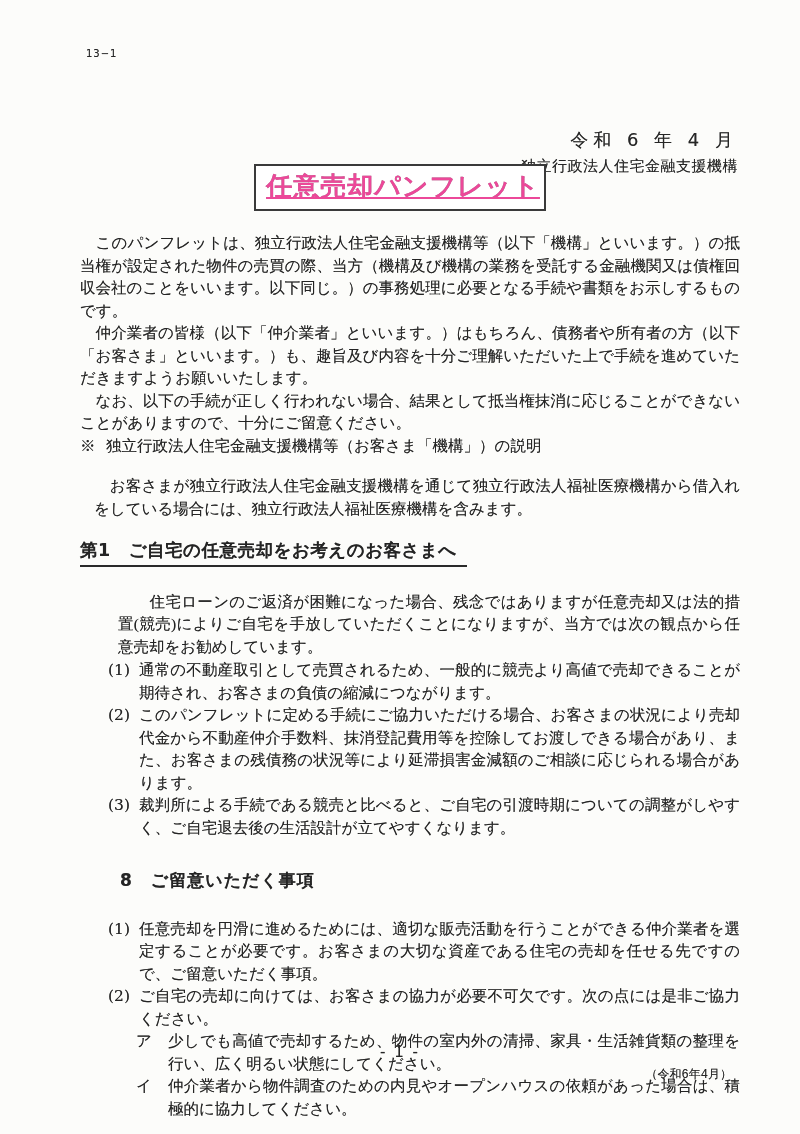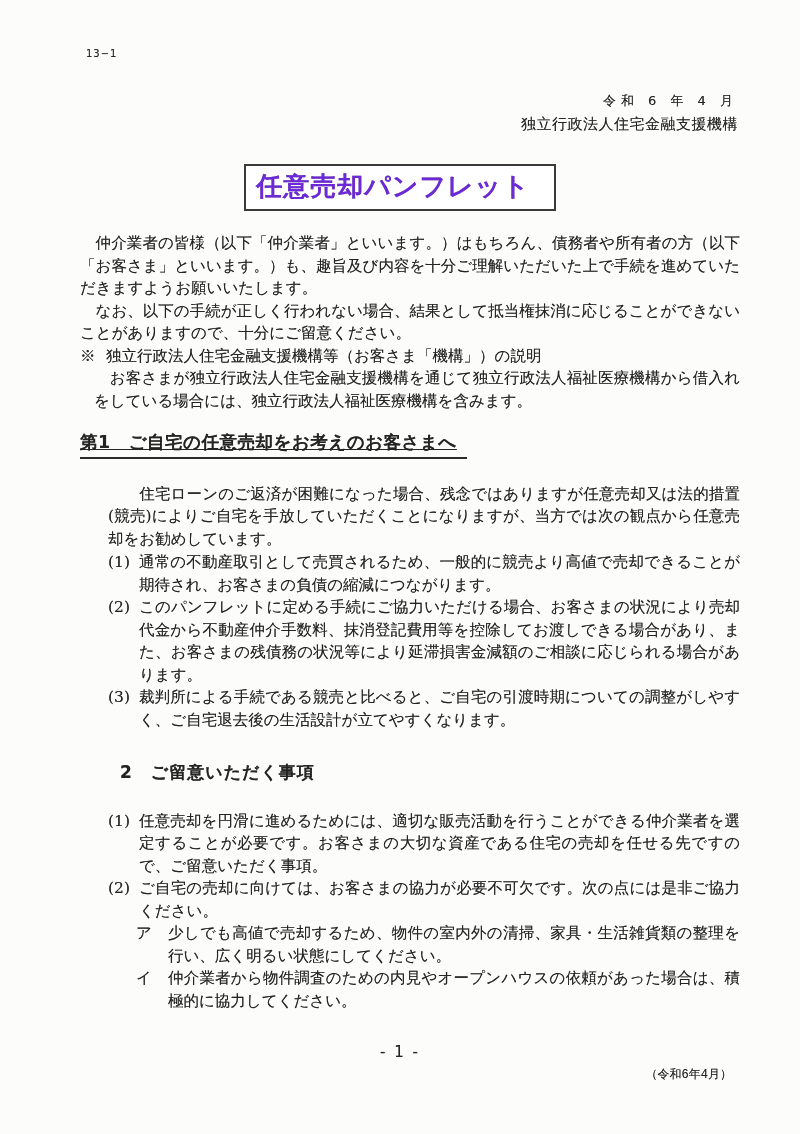--- a/index.html
+++ b/index.html
@@ -29,92 +29,93 @@
   }
 
   .header-right {
     position: absolute;
     top: 92px;
     right: 62px;
     text-align: right;
     font-family: "DejaVu Sans", "Liberation Sans", sans-serif;
   }
   .header-right .date-line {
-    font-size: 13px;
+    font-size: 18px;
     letter-spacing: 5px;
     margin-bottom: 5px;
+    margin-top: 36px;
   }
   .header-right .org-line {
     font-size: 15px;
     letter-spacing: 0.5px;
   }
 
   .title-wrap {
     position: absolute;
     top: 164px;
     left: 0;
     width: 100%;
     text-align: center;
   }
   .title-box {
     display: inline-block;
     border: 2px solid #3a3a3a;
     background: #fff;
-    padding: 3px 24px 5px 10px;
+    padding: 3px 4px 5px 10px;
     font-family: "DejaVu Sans", "Liberation Sans", sans-serif;
     font-weight: bold;
     font-size: 26px;
     letter-spacing: 1px;
-    color: #6d28d9;
+    color: #ec4899;
+    text-decoration: underline;
   }
 
   .body-flow {
     position: absolute;
     top: 232px;
     left: 80px;
     width: 660px;
     font-size: 15.5px;
     line-height: 22.5px;
     text-align: justify;
     color: #242424;
   }
   .para { margin: 0; }
 
   .note-row { display: flex; }
   .note-marker { flex: 0 0 26px; }
   .note-text  { flex: 1; }
-  .note-body  { margin-left: 14px; }
+  .note-body  { margin-left: 14px; margin-top: 18px; }
 
   .h-sec1 {
     margin-top: 19px;
     font-family: "DejaVu Sans", "Liberation Sans", sans-serif;
     font-weight: bold;
     font-size: 17.5px;
     letter-spacing: 0.5px;
   }
   .h-sec1 > span {
     display: inline-block;
     border-bottom: 2.5px solid #2a2a2a;
     padding-bottom: 3px;
     padding-right: 10px;
-    text-decoration: underline;
   }
 
   .h-sub {
     margin-top: 30px;
     margin-left: 40px;
     font-family: "DejaVu Sans", "Liberation Sans", sans-serif;
     font-weight: bold;
     font-size: 17px;
     letter-spacing: 1px;
   }
 
   .sec-body { margin-left: 28px; margin-top: 24px; }
 
-  .lead { margin: 0 0 1px 0; }
+  .lead { margin: 0 0 1px 10px; font-family: Liberation Serif, serif; }
 
   .num-item { display: flex; margin: 0; }
   .num-item .num  { flex: 0 0 31px; }
   .num-item .text { flex: 1; }
 
   .kana-item { display: flex; margin: 0 0 0 28px; }
   .kana-item .num  { flex: 0 0 32px; }
   .kana-item .text { flex: 1; }
 
   .sub2-list { margin-top: 26px; }
@@ -148,20 +149,21 @@
     <div class="date-line scan-soft">令和 6 年 4 月</div>
     <div class="org-line scan-soft">独立行政法人住宅金融支援機構</div>
   </div>
 
   <div class="title-wrap">
     <div class="title-box scan-soft">任意売却パンフレット</div>
   </div>
 
   <div class="body-flow scan-soft">
 
+    <p class="para">　このパンフレットは、独立行政法人住宅金融支援機構等（以下「機構」といいます。）の抵当権が設定された物件の売買の際、当方（機構及び機構の業務を受託する金融機関又は債権回収会社のことをいいます。以下同じ。）の事務処理に必要となる手続や書類をお示しするものです。</p>
     <p class="para">　仲介業者の皆様（以下「仲介業者」といいます。）はもちろん、債務者や所有者の方（以下「お客さま」といいます。）も、趣旨及び内容を十分ご理解いただいた上で手続を進めていただきますようお願いいたします。</p>
     <p class="para">　なお、以下の手続が正しく行われない場合、結果として抵当権抹消に応じることができないことがありますので、十分にご留意ください。</p>
 
     <div class="note-row">
       <div class="note-marker">※</div>
       <div class="note-text">独立行政法人住宅金融支援機構等（お客さま「機構」）の説明</div>
     </div>
     <p class="para note-body">　お客さまが独立行政法人住宅金融支援機構を通じて独立行政法人福祉医療機構から借入れをしている場合には、独立行政法人福祉医療機構を含みます。</p>
 
     <div class="h-sec1">
@@ -179,21 +181,21 @@
       <div class="num-item">
         <div class="num">(2)</div>
         <div class="text">このパンフレットに定める手続にご協力いただける場合、お客さまの状況により売却代金から不動産仲介手数料、抹消登記費用等を控除してお渡しできる場合があり、また、お客さまの残債務の状況等により延滞損害金減額のご相談に応じられる場合があります。</div>
       </div>
       <div class="num-item">
         <div class="num">(3)</div>
         <div class="text">裁判所による手続である競売と比べると、ご自宅の引渡時期についての調整がしやすく、ご自宅退去後の生活設計が立てやすくなります。</div>
       </div>
     </div>
 
-    <div class="h-sub">2　ご留意いただく事項</div>
+    <div class="h-sub">8　ご留意いただく事項</div>
 
     <div class="sec-body sub2-list">
       <div class="num-item">
         <div class="num">(1)</div>
         <div class="text">任意売却を円滑に進めるためには、適切な販売活動を行うことができる仲介業者を選定することが必要です。お客さまの大切な資産である住宅の売却を任せる先ですので、ご留意いただく事項。</div>
       </div>
       <div class="num-item">
         <div class="num">(2)</div>
         <div class="text">ご自宅の売却に向けては、お客さまの協力が必要不可欠です。次の点には是非ご協力ください。</div>
       </div>

